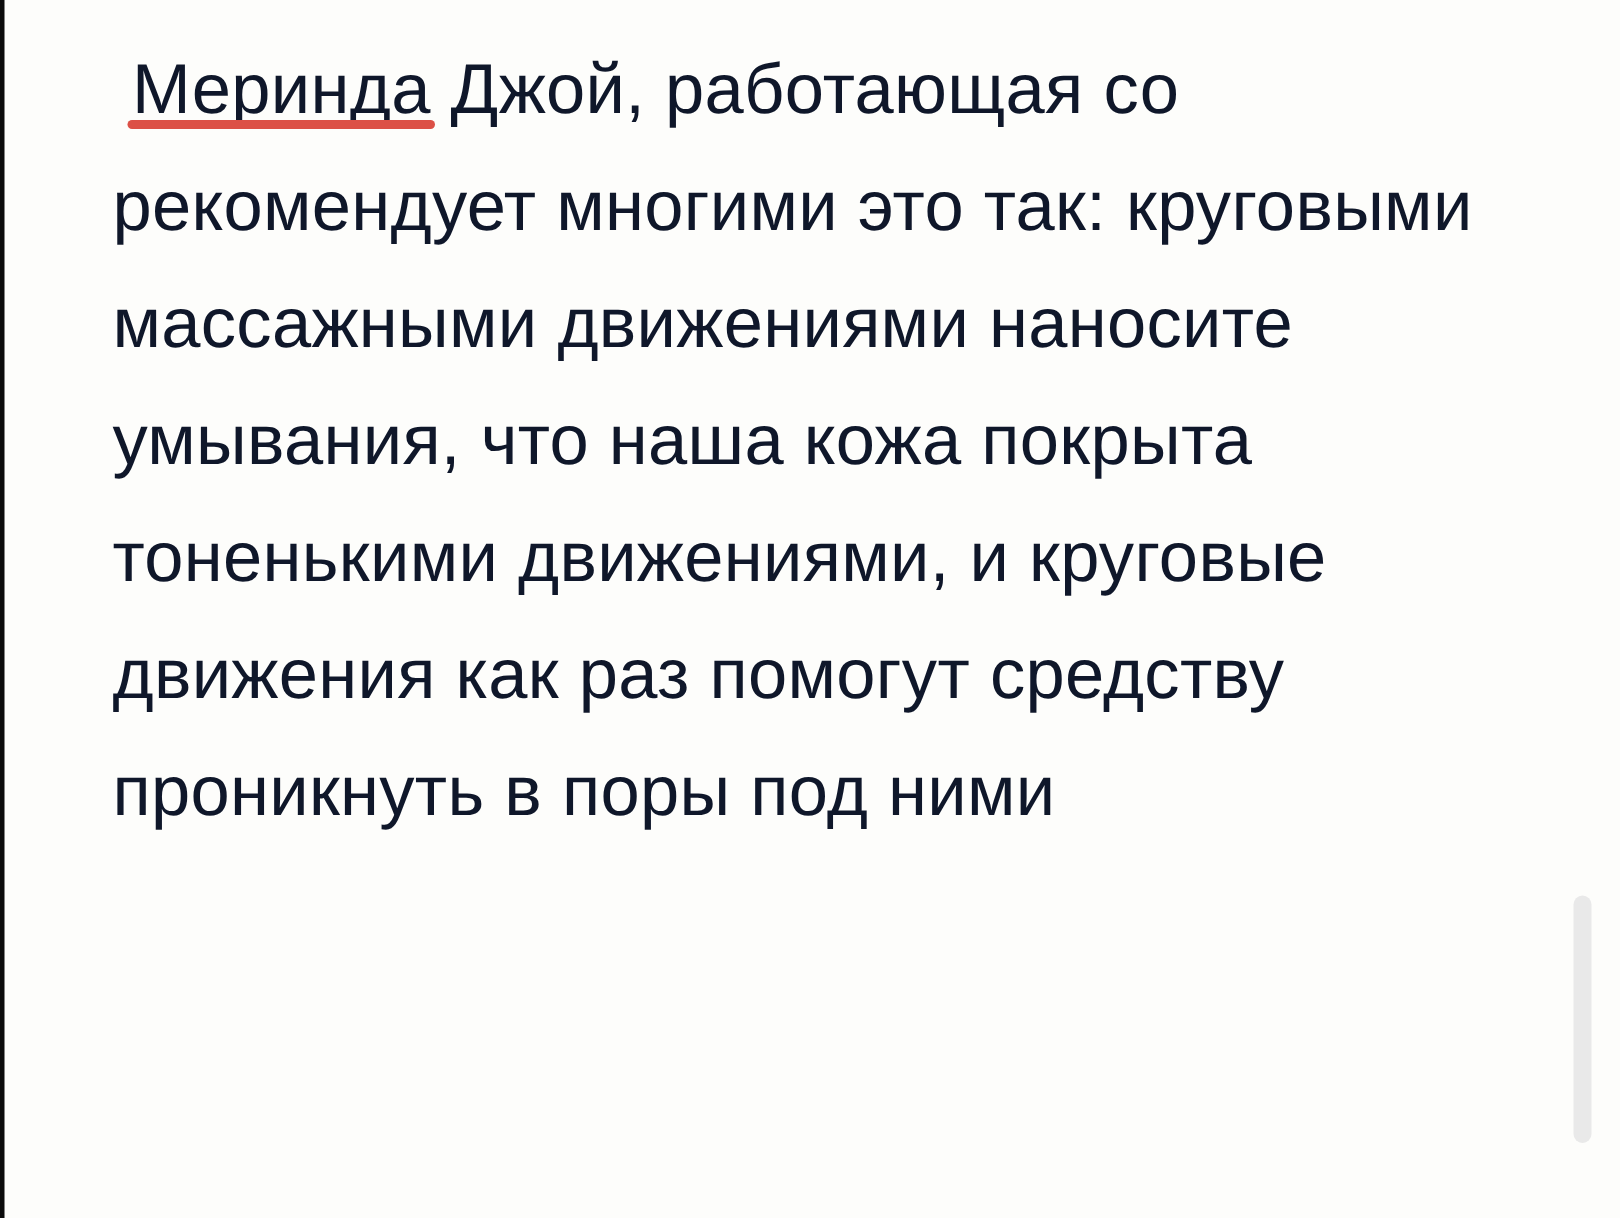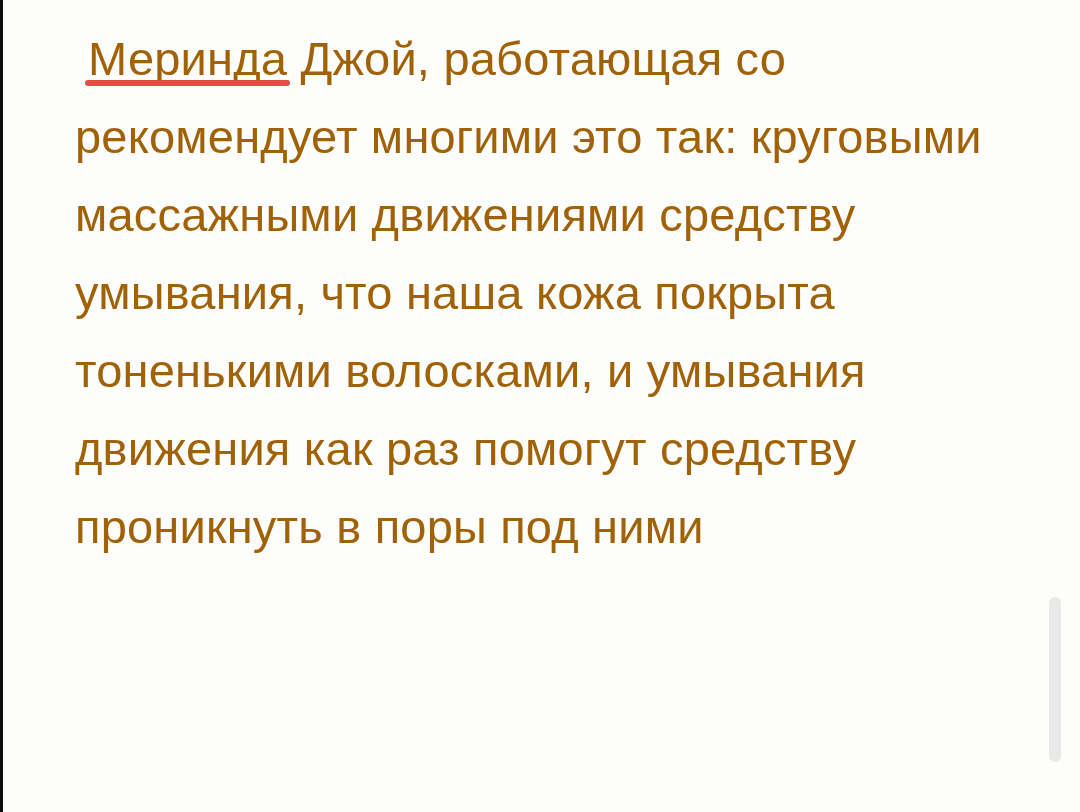--- a/index.html
+++ b/index.html
@@ -22,21 +22,21 @@
     height: 812px;
     background: #0b0b0b;
   }
   .text-block {
     position: absolute;
     left: 75px;
     top: 20px;
     width: 960px;
     font-size: 47px;
     line-height: 78px;
-    color: #a16207;
+    color: #0f172a;
     letter-spacing: 0.2px;
   }
   .line {
     white-space: nowrap;
   }
   .line.first {
     text-indent: 13px;
   }
   
   .marked {
@@ -73,20 +73,20 @@
   }
 </style>
 </head>
 <body>
 
 <div class="left-edge"></div>
 
 <div class="text-block">
   <div class="line first"><span></span><span class="marked">Меринда</span><span> Джой, работающая со</span></div>
   <div class="line"><span>рекомендует многими это так: круговыми</span><span class="marked"></span><span></span></div>
-  <div class="line"><span>массажными движениями средству</span><span class="marked"></span><span></span></div>
+  <div class="line"><span>массажными движениями наносите</span><span class="marked"></span><span></span></div>
   <div class="line"><span>умывания, что наша кожа покрыта</span><span class="marked"></span><span></span></div>
-  <div class="line"><span>тоненькими волосками, и умывания</span><span class="marked"></span><span></span></div>
+  <div class="line"><span>тоненькими движениями, и круговые</span><span class="marked"></span><span></span></div>
   <div class="line"><span>движения как раз помогут средству</span><span class="marked"></span><span></span></div>
   <div class="line"><span>проникнуть в поры под ними</span><span class="marked"></span><span></span></div>
 </div>
 
 <div class="scrollbar-thumb"></div>
 
 </body></html>

